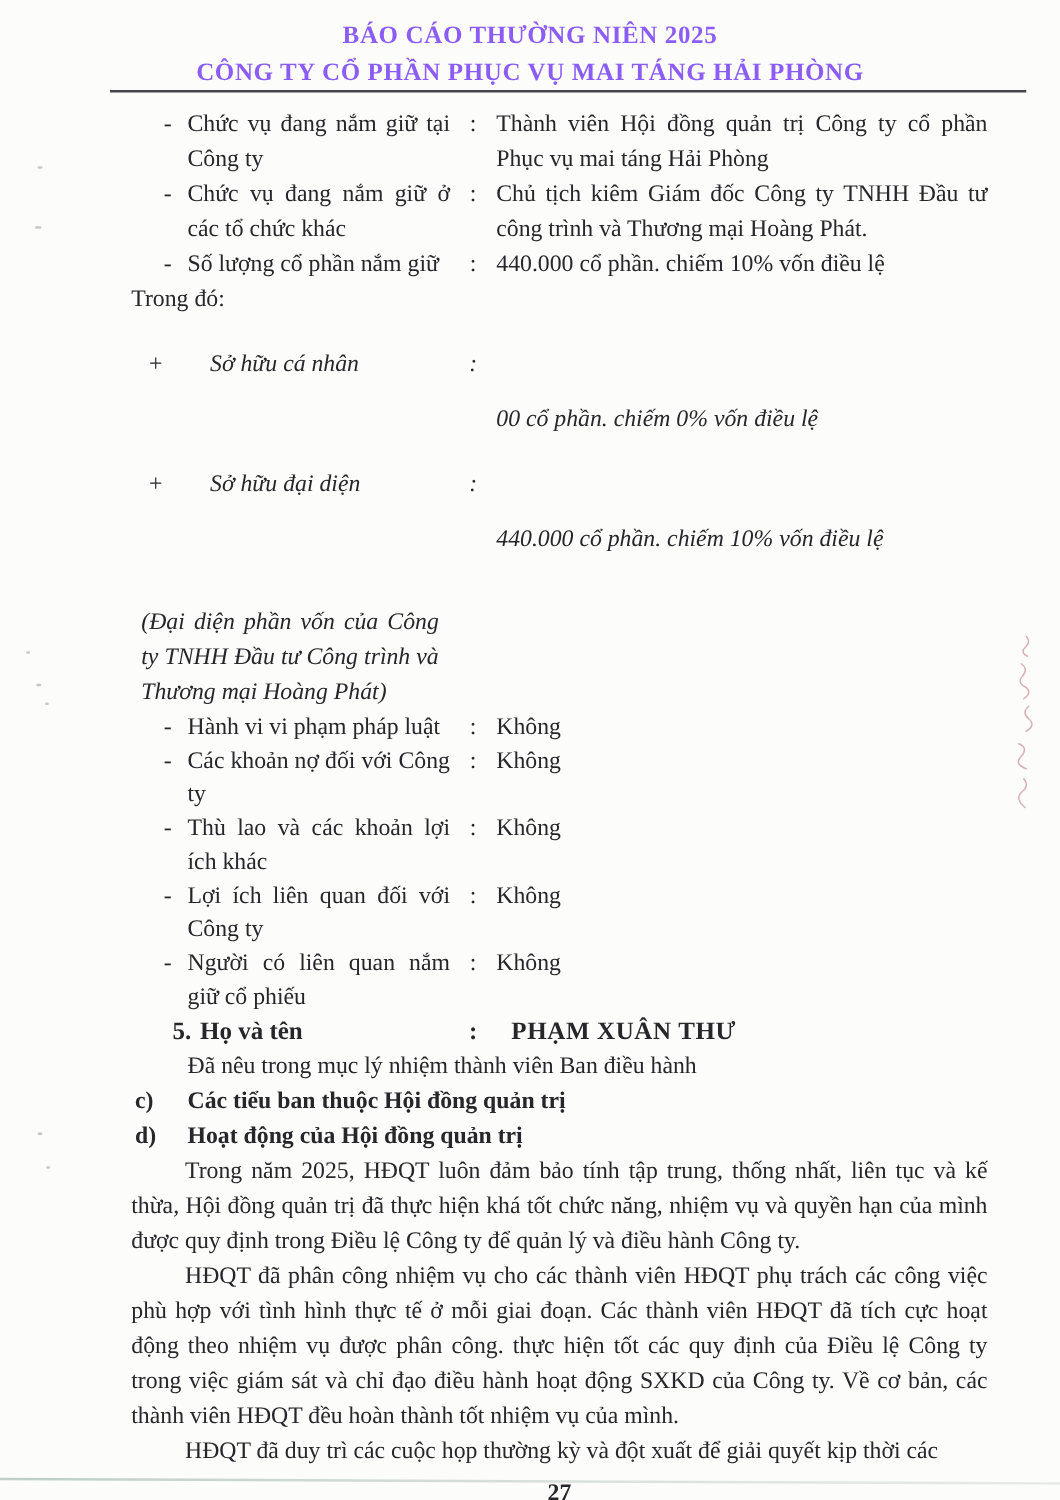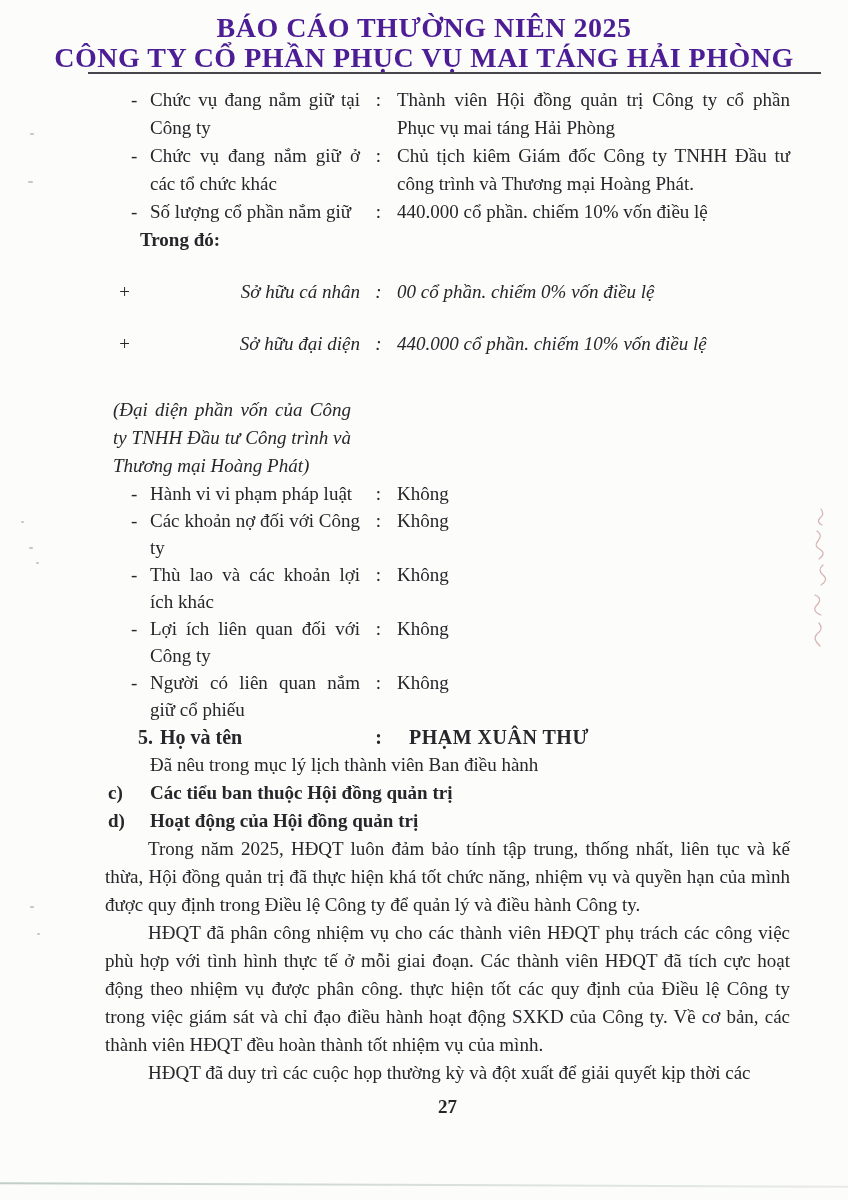--- a/index.html
+++ b/index.html
@@ -8,39 +8,39 @@
     width:848px;height:1200px;
     margin:0 auto;
     background:#fcfcfa;
     color:#26262b;
     font-family:"Liberation Serif","DejaVu Serif",serif;
     font-size:19px;
     line-height:28px;
     overflow:hidden;
   }
   
-  .doc-header{padding-top:13px;text-align:center;font-weight:bold;font-size:28px;line-height:30px;color:#4c1d95;}
+  .doc-header{padding-top:13px;text-align:center;font-weight:bold;font-size:20px;line-height:30px;color:#8b5cf6;}
   .doc-header .h-line{letter-spacing:.5px;}
   .header-rule{
     position:absolute;left:88px;top:72px;width:733px;height:0;
     border-top:2px solid #45454c;
   }
   
   .content{position:absolute;left:105px;top:86px;width:685px;}
   .row{display:grid;grid-template-columns:45px 210px 37px 1fr;}
   .cell{display:block;}
   .bullet{padding-left:26px;}
   .label{text-align:justify;text-justify:inter-word;}
   .colon{text-align:center;}
   .value{text-align:justify;text-justify:inter-word;}
   .row.plus{margin-top:24px;font-style:italic;}
   .row.plus .bullet{padding-left:13px;}
-  .row.plus .label{padding-left:18px;text-align:right;}
-  .row.plus .value{text-align:left;}
-  .trongdo{margin-left:35px;font-weight:bold;}
+  .row.plus .label{padding-left:18px;text-align:left;}
+  .row.plus .value{text-align:left;margin-top:44px;}
+  .trongdo{}
   .rep-note{
     margin-left:8px;width:238px;
     font-style:italic;text-align:justify;text-justify:inter-word;margin-top:38px;
   }
   .compliance .row{line-height:27px;}
   .member-row{display:grid;grid-template-columns:45px 210px 37px 1fr;font-weight:bold;font-size:20px;}
   .member-row .num{padding-left:33px;}
   .member-row .label{padding-left:10px;text-align:left;}
   .member-row .value{padding-left:12px;text-align:left;letter-spacing:.5px;}
   .plain-line{margin-left:45px;}
@@ -138,21 +138,21 @@
         <span class="cell value">Không</span>
       </div>
     </div>
 
     <div class="member-row">
       <span class="cell num">5.</span>
       <span class="cell label">Họ và tên</span>
       <span class="cell colon">:</span>
       <span class="cell value">PHẠM XUÂN THƯ</span>
     </div>
-    <div class="plain-line">Đã nêu trong mục lý lịch thành viên Ban điều hành</div>
+    <div class="plain-line">Đã nêu trong mục lý nhiệm thành viên Ban điều hành</div>
 
     <div class="sect">
       <span class="marker">c)</span>
       <span>Các tiểu ban thuộc Hội đồng quản trị</span>
     </div>
 
     <div class="sect">
       <span class="marker">d)</span>
       <span>Hoạt động của Hội đồng quản trị</span>
     </div>

